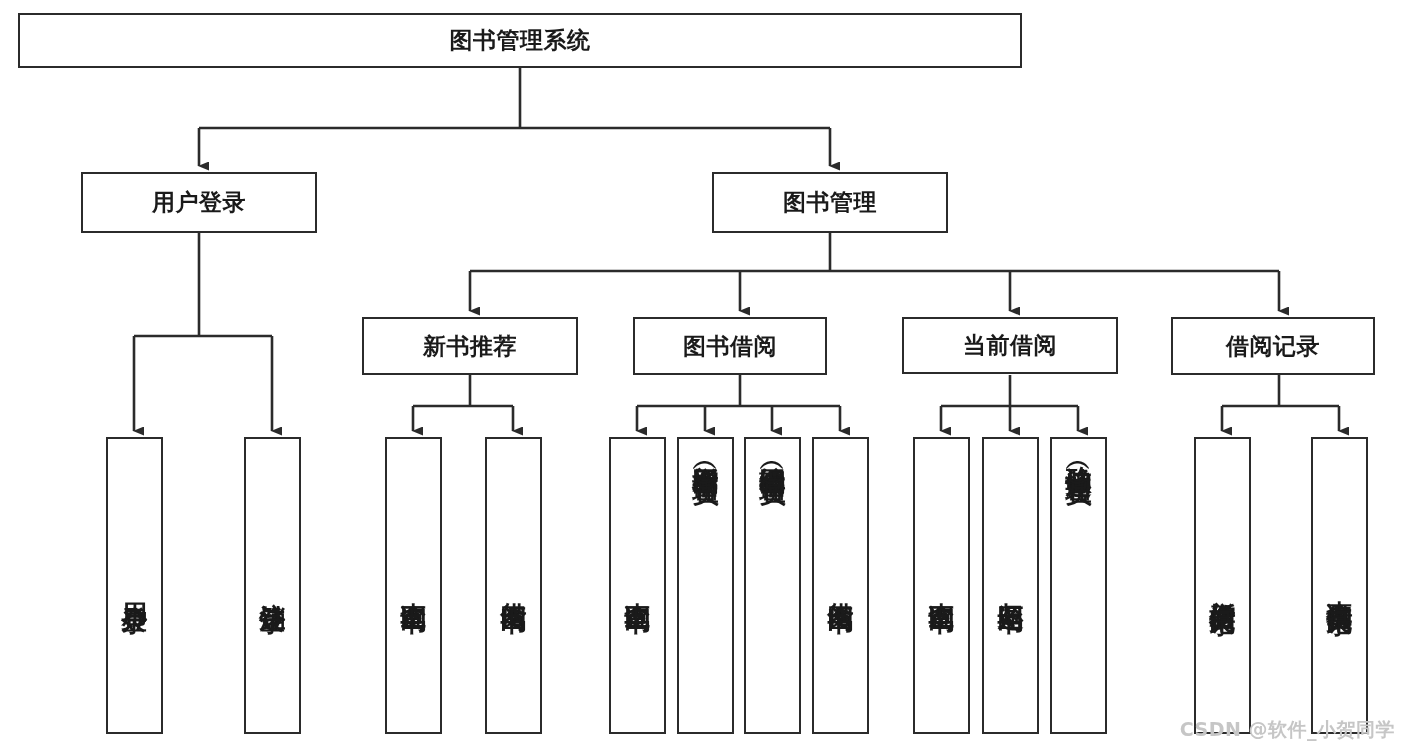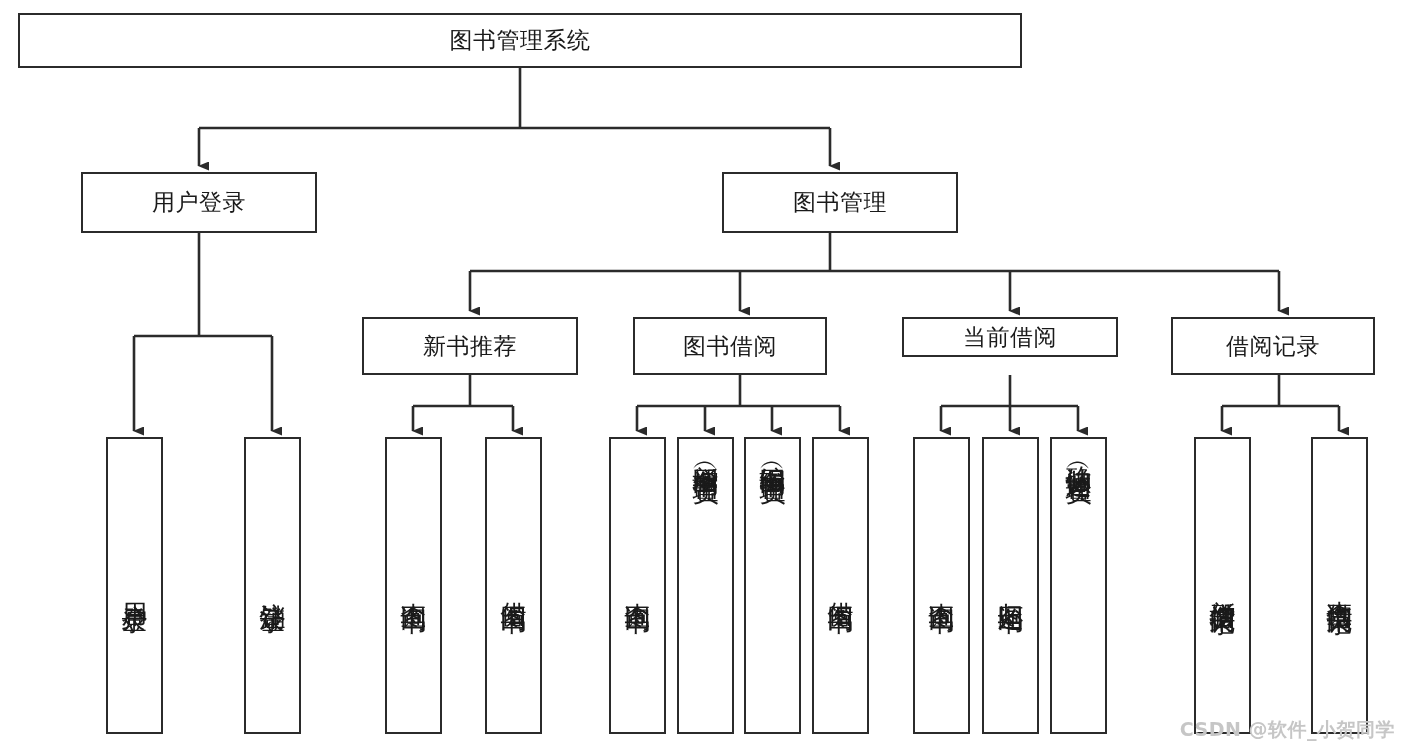--- a/index.html
+++ b/index.html
@@ -28,20 +28,21 @@
   }
   .node {
     position: absolute;
     box-sizing: border-box;
     border: 2.5px solid #2b2b2b;
     background: #ffffff;
     display: flex;
     align-items: center;
     justify-content: center;
     color: #1a1a1a;
+    font-weight: bold;
   }
   .node.horiz {
     font-size: 23px;
     line-height: 1.15;
     letter-spacing: 0.5px;
   }
   .node.vert {
     align-items: flex-start;
     justify-content: center;
     padding-top: 6px;
@@ -126,33 +127,33 @@
   </svg>
 
   <div class="node horiz" style="left:18px; top:13px; width:1004px; height:55px;">
     <span>图书管理系统</span>
   </div>
 
   <div class="node horiz" style="left:81px; top:172px; width:236px; height:61px;">
     <span>用户登录</span>
   </div>
 
-  <div class="node horiz" style="left:712px; top:172px; width:236px; height:61px;margin-left:10px;">
+  <div class="node horiz" style="left:712px; top:172px; width:236px; height:61px;">
     <span>图书管理</span>
   </div>
 
   <div class="node horiz" style="left:362px; top:317px; width:216px; height:58px;text-align:center;">
     <span>新书推荐</span>
   </div>
 
   <div class="node horiz" style="left:633px; top:317px; width:194px; height:58px;">
     <span>图书借阅</span>
   </div>
 
-  <div class="node horiz" style="left:902px; top:317px; width:216px; height:40px;">
+  <div class="node horiz" style="left:902px; top:317px; width:216px; height:57px;">
     <span>当前借阅</span>
   </div>
 
   <div class="node horiz" style="left:1171px; top:317px; width:204px; height:58px;">
     <span>借阅记录</span>
   </div>
 
   <div class="node vert centered" style="left:106px; top:437px; width:57px; height:297px;">
     <span class="vlabel">用户登录</span>
   </div>

